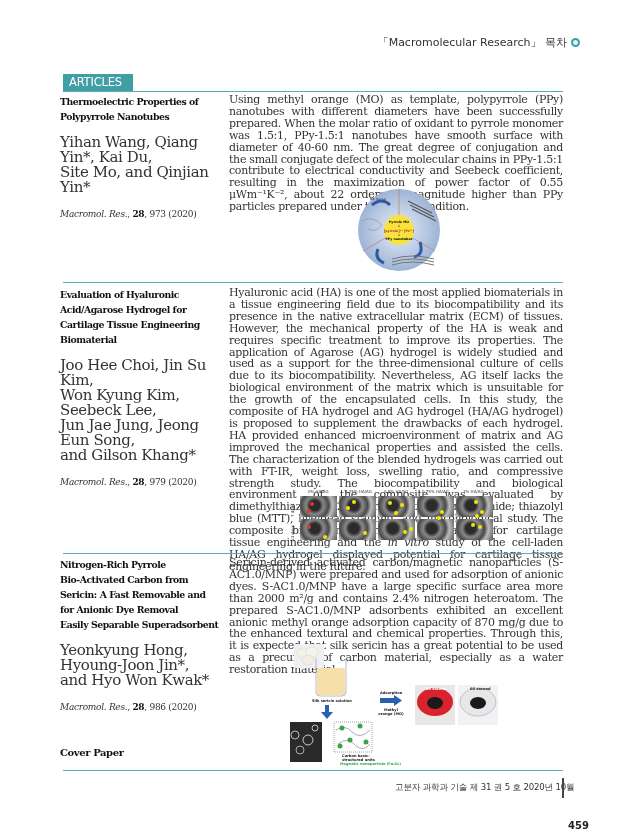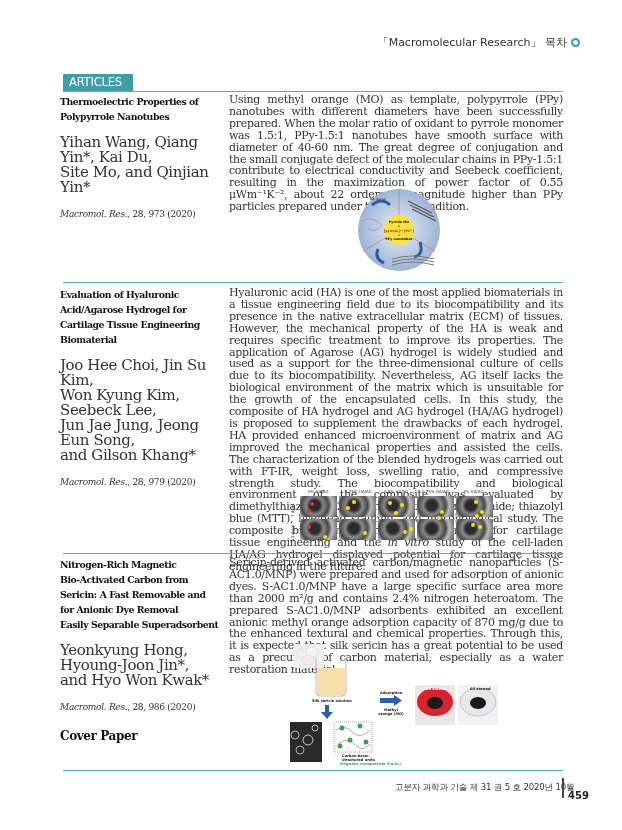--- a/index.html
+++ b/index.html
@@ -12,43 +12,43 @@
   .section-tab { position: absolute; top: 74px; left: 63px; width: 70px; height: 17px; background: #3f9fa4; color: #fff; font-family: "DejaVu Sans", sans-serif; font-size: 11.5px; line-height: 17px; padding-left: 6px; letter-spacing: -0.2px; }
   .rule { position: absolute; left: 63px; width: 500px; height: 1px; background: #5aaeb3; }
 
   .left-col { position: absolute; left: 60px; width: 160px; }
   .right-col { position: absolute; left: 229px; width: 334px; }
 
   .art-title { font-family: "DejaVu Serif", serif; font-weight: bold; font-size: 9.3px; line-height: 15px; color: #111; letter-spacing: -0.45px; }
   .art-authors { margin-top: 11px; font-size: 15px; line-height: 15px; color: #333; letter-spacing: -0.4px; }
   .art-cite { margin-top: 12px; font-size: 9px; line-height: 15px; color: #333; letter-spacing: -0.3px; }
   .art-cite i { font-style: italic; }
-  .art-cite b { font-weight: normal; color: #111; margin-top: 24px; }
-  .cover-paper { margin-top: 14px; font-weight: bold; font-size: 12px; color: #111; letter-spacing: -0.4px; }
+  .art-cite b { font-weight: bold; color: #111; margin-top: 24px; }
+  .cover-paper { margin-top: 32px; font-weight: bold; font-size: 10px; color: #111; letter-spacing: -0.4px; }
 
   .abstract { font-size: 11px; line-height: 11.9px; color: #333; text-align: justify; letter-spacing: -0.3px; }
   .abstract i { font-style: italic; }
 
   
   .fig1 { position: absolute; left: 342px; top: 187px; width: 115px; height: 85px; }
   
   .fig2 { position: absolute; left: 300px; top: 489px; width: 200px; height: 54px; }
   .fig2 .colhead { position: absolute; top: 0; font-size: 4px; font-family: "DejaVu Sans", sans-serif; color: #333; white-space: nowrap; }
   .fig2 .rowhead { position: absolute; left: -10px; font-size: 4px; font-family: "DejaVu Sans", sans-serif; color: #333; transform: rotate(-90deg); transform-origin: left top; white-space: nowrap; }
   .fig2 .cell { position: absolute; width: 37px; height: 21px; background: radial-gradient(circle at 40% 45%, #2b2b2b 0 20%, #888 35%, #4a4a4a 55%, #bbb 70%, #555 100%); }
   .fig2 .mark { position: absolute; width: 4px; height: 4px; border-radius: 50%; background: #f2e600; }
   .fig2 .mark.red { background: #e2342b; }
 
   
   .fig3 { position: absolute; left: 290px; top: 640px; width: 240px; height: 128px; }
   .fig3 .lbl { position: absolute; font-family: "DejaVu Sans", sans-serif; font-size: 3.6px; font-weight: bold; color: #222; white-space: nowrap; }
 
   .footer { position: absolute; top: 782px; left: 395px; font-family: "DejaVu Sans", sans-serif; font-size: 8.6px; color: #333; letter-spacing: -0.2px; }
   .footer-bar { position: absolute; top: 778px; left: 562px; width: 1.5px; height: 20px; background: #444; }
-  .page-num { position: absolute; top: 790px; left: 568px; font-family: "DejaVu Sans", sans-serif; font-size: 10px; font-weight: bold; color: #222; }
+  .page-num { position: absolute; top: 820px; left: 568px; font-family: "DejaVu Sans", sans-serif; font-size: 10px; font-weight: bold; color: #222; }
 </style>
 </head>
 <body>
 
 <div class="running-head">
   <span>「Macromolecular Research」 목차</span>
   <span class="dot"></span>
 </div>
 
 <div class="section-tab">ARTICLES</div>
@@ -154,21 +154,21 @@
   <div class="mark" style="left:180px;top:21px"></div>
   <div class="mark" style="left:175px;top:25px"></div>
   <div class="mark" style="left:171px;top:34px"></div>
   <div class="mark" style="left:178px;top:36px"></div>
 </div>
 
 <div class="rule" style="top:553px"></div>
 
 <div class="left-col" style="top:557px">
   <div class="art-title">
-    <div>Nitrogen-Rich Magnetic</div>
+    <div>Nitrogen-Rich Pyrrole</div>
     <div>Bio-Activated Carbon from</div>
     <div>Sericin: A Fast Removable and</div>
     <div>for Anionic Dye Removal</div>
     <div>Easily Separable Superadsorbent</div>
   </div>
   <div class="art-authors">
     <div>Yeonkyung Hong, Hyoung-Joon Jin*,</div>
     <div>and Hyo Won Kwak*</div>
   </div>
   <div class="art-cite">

